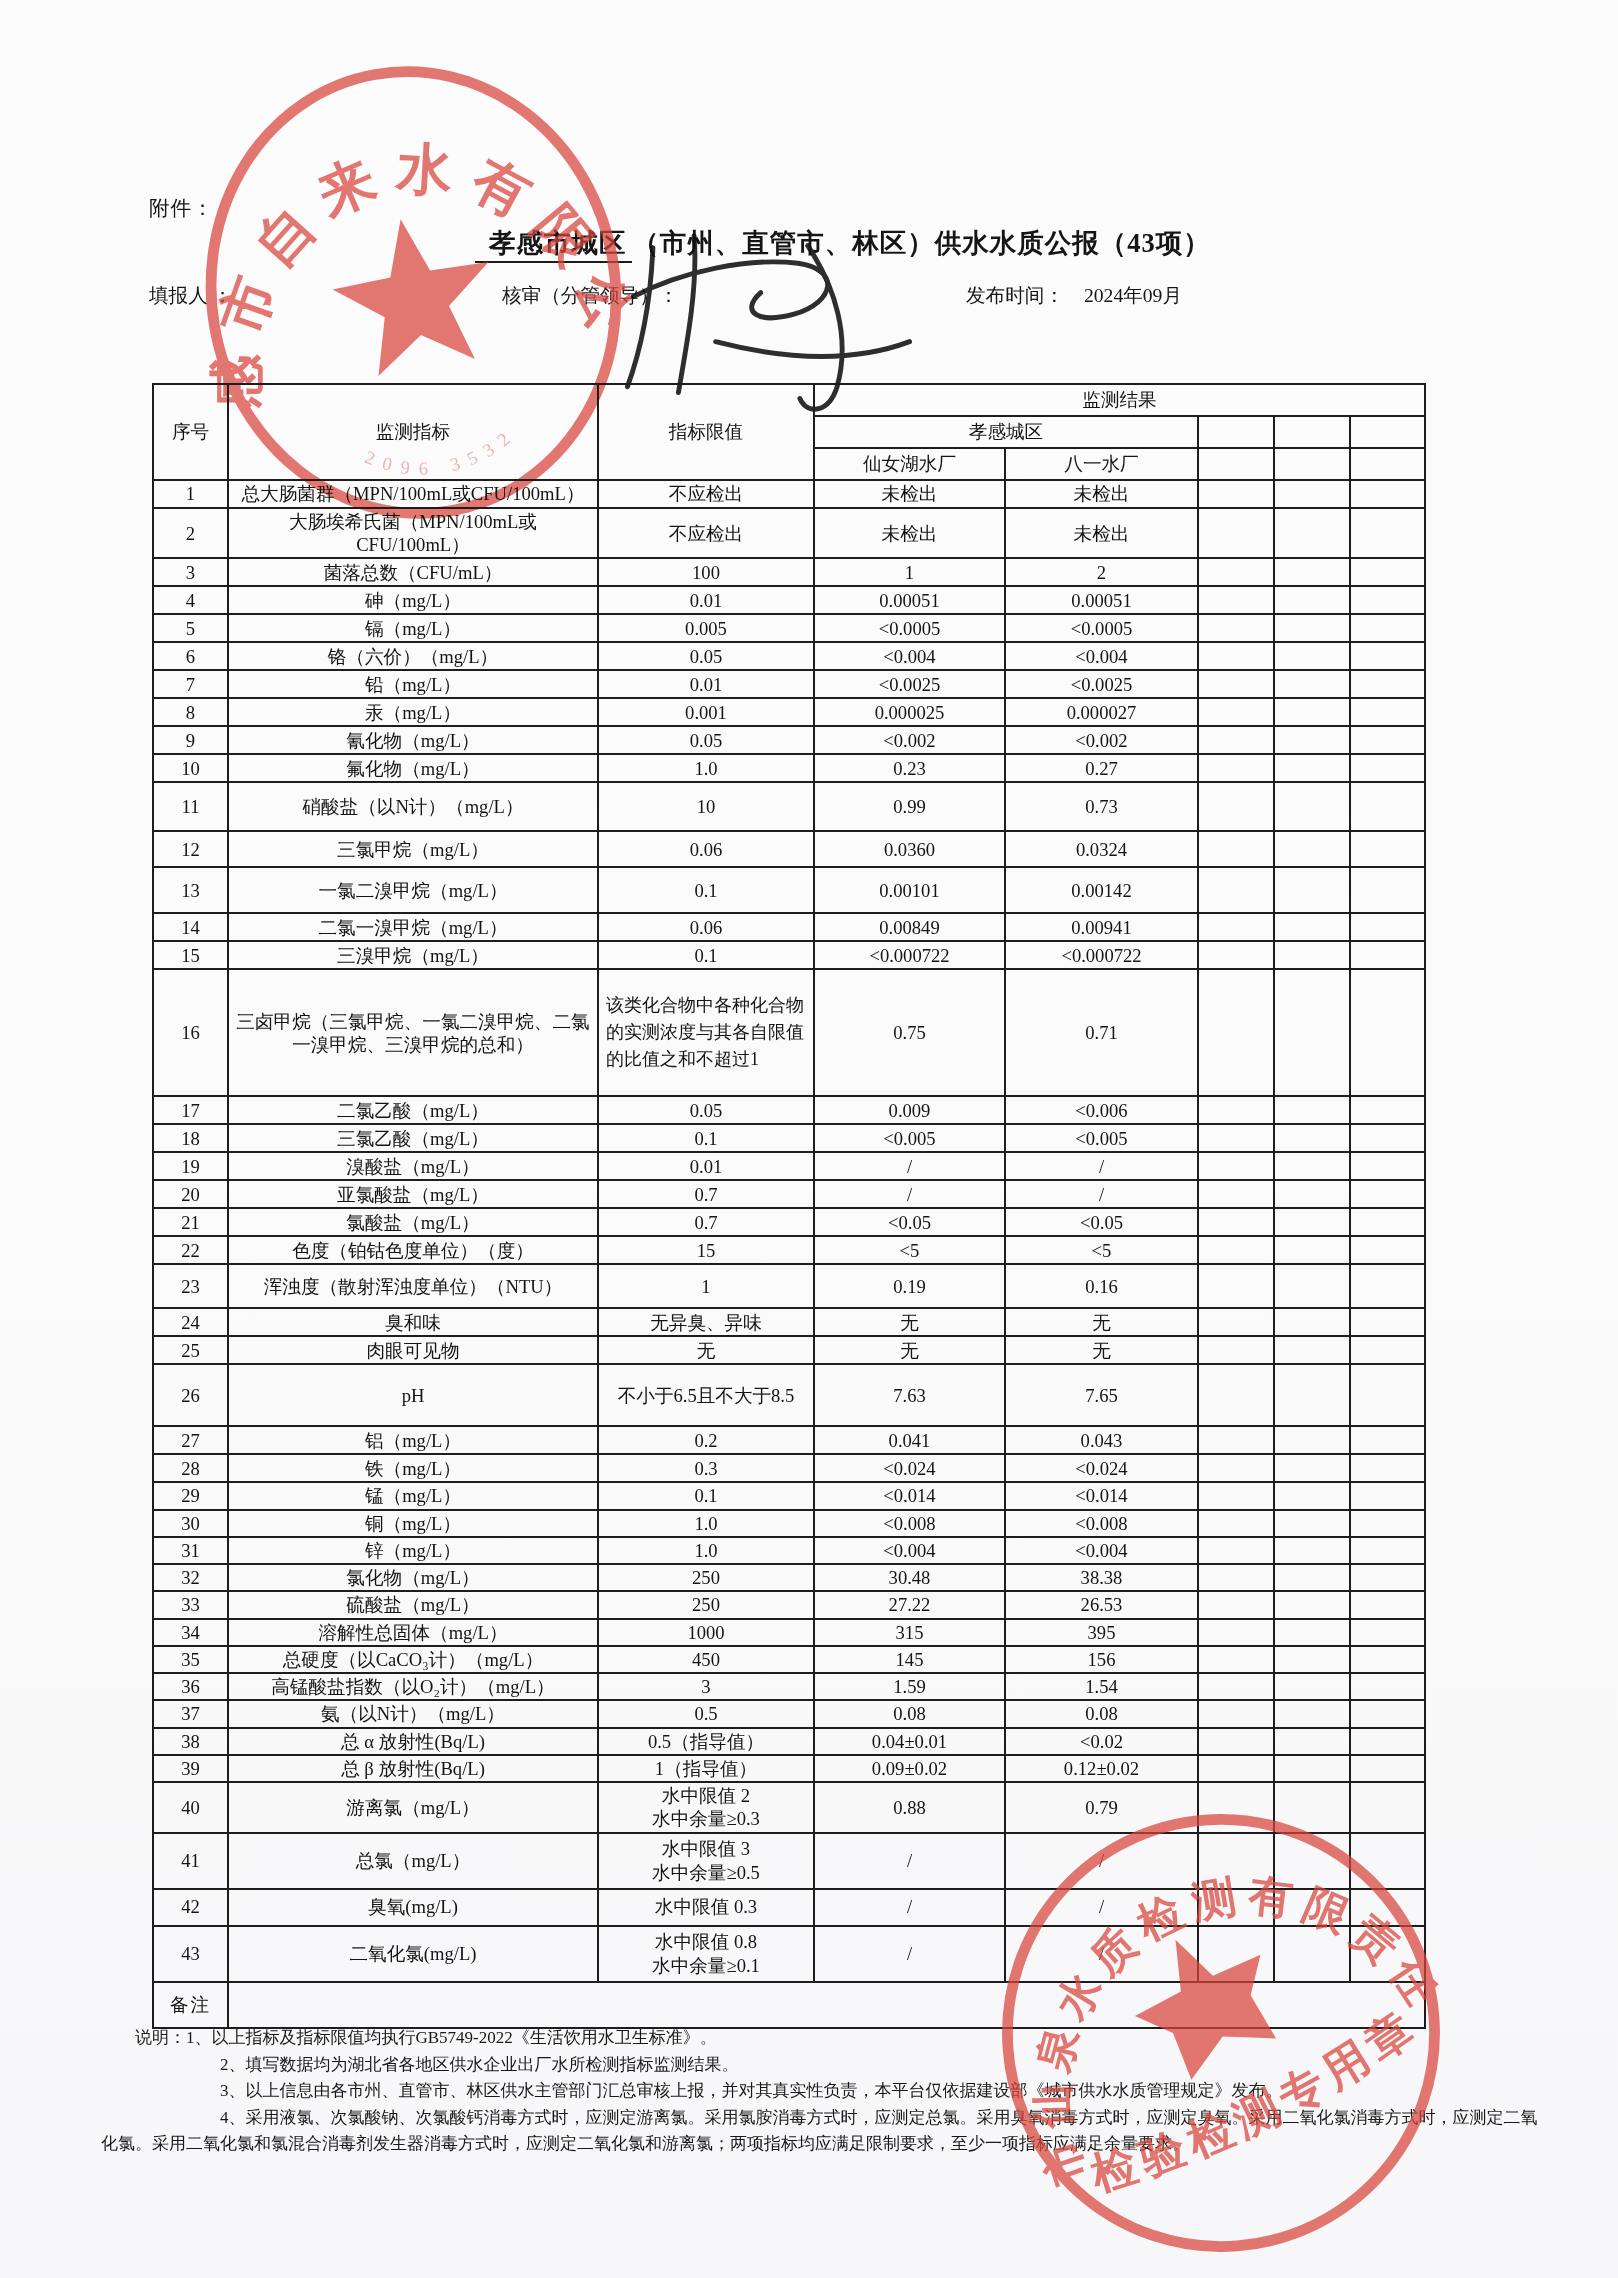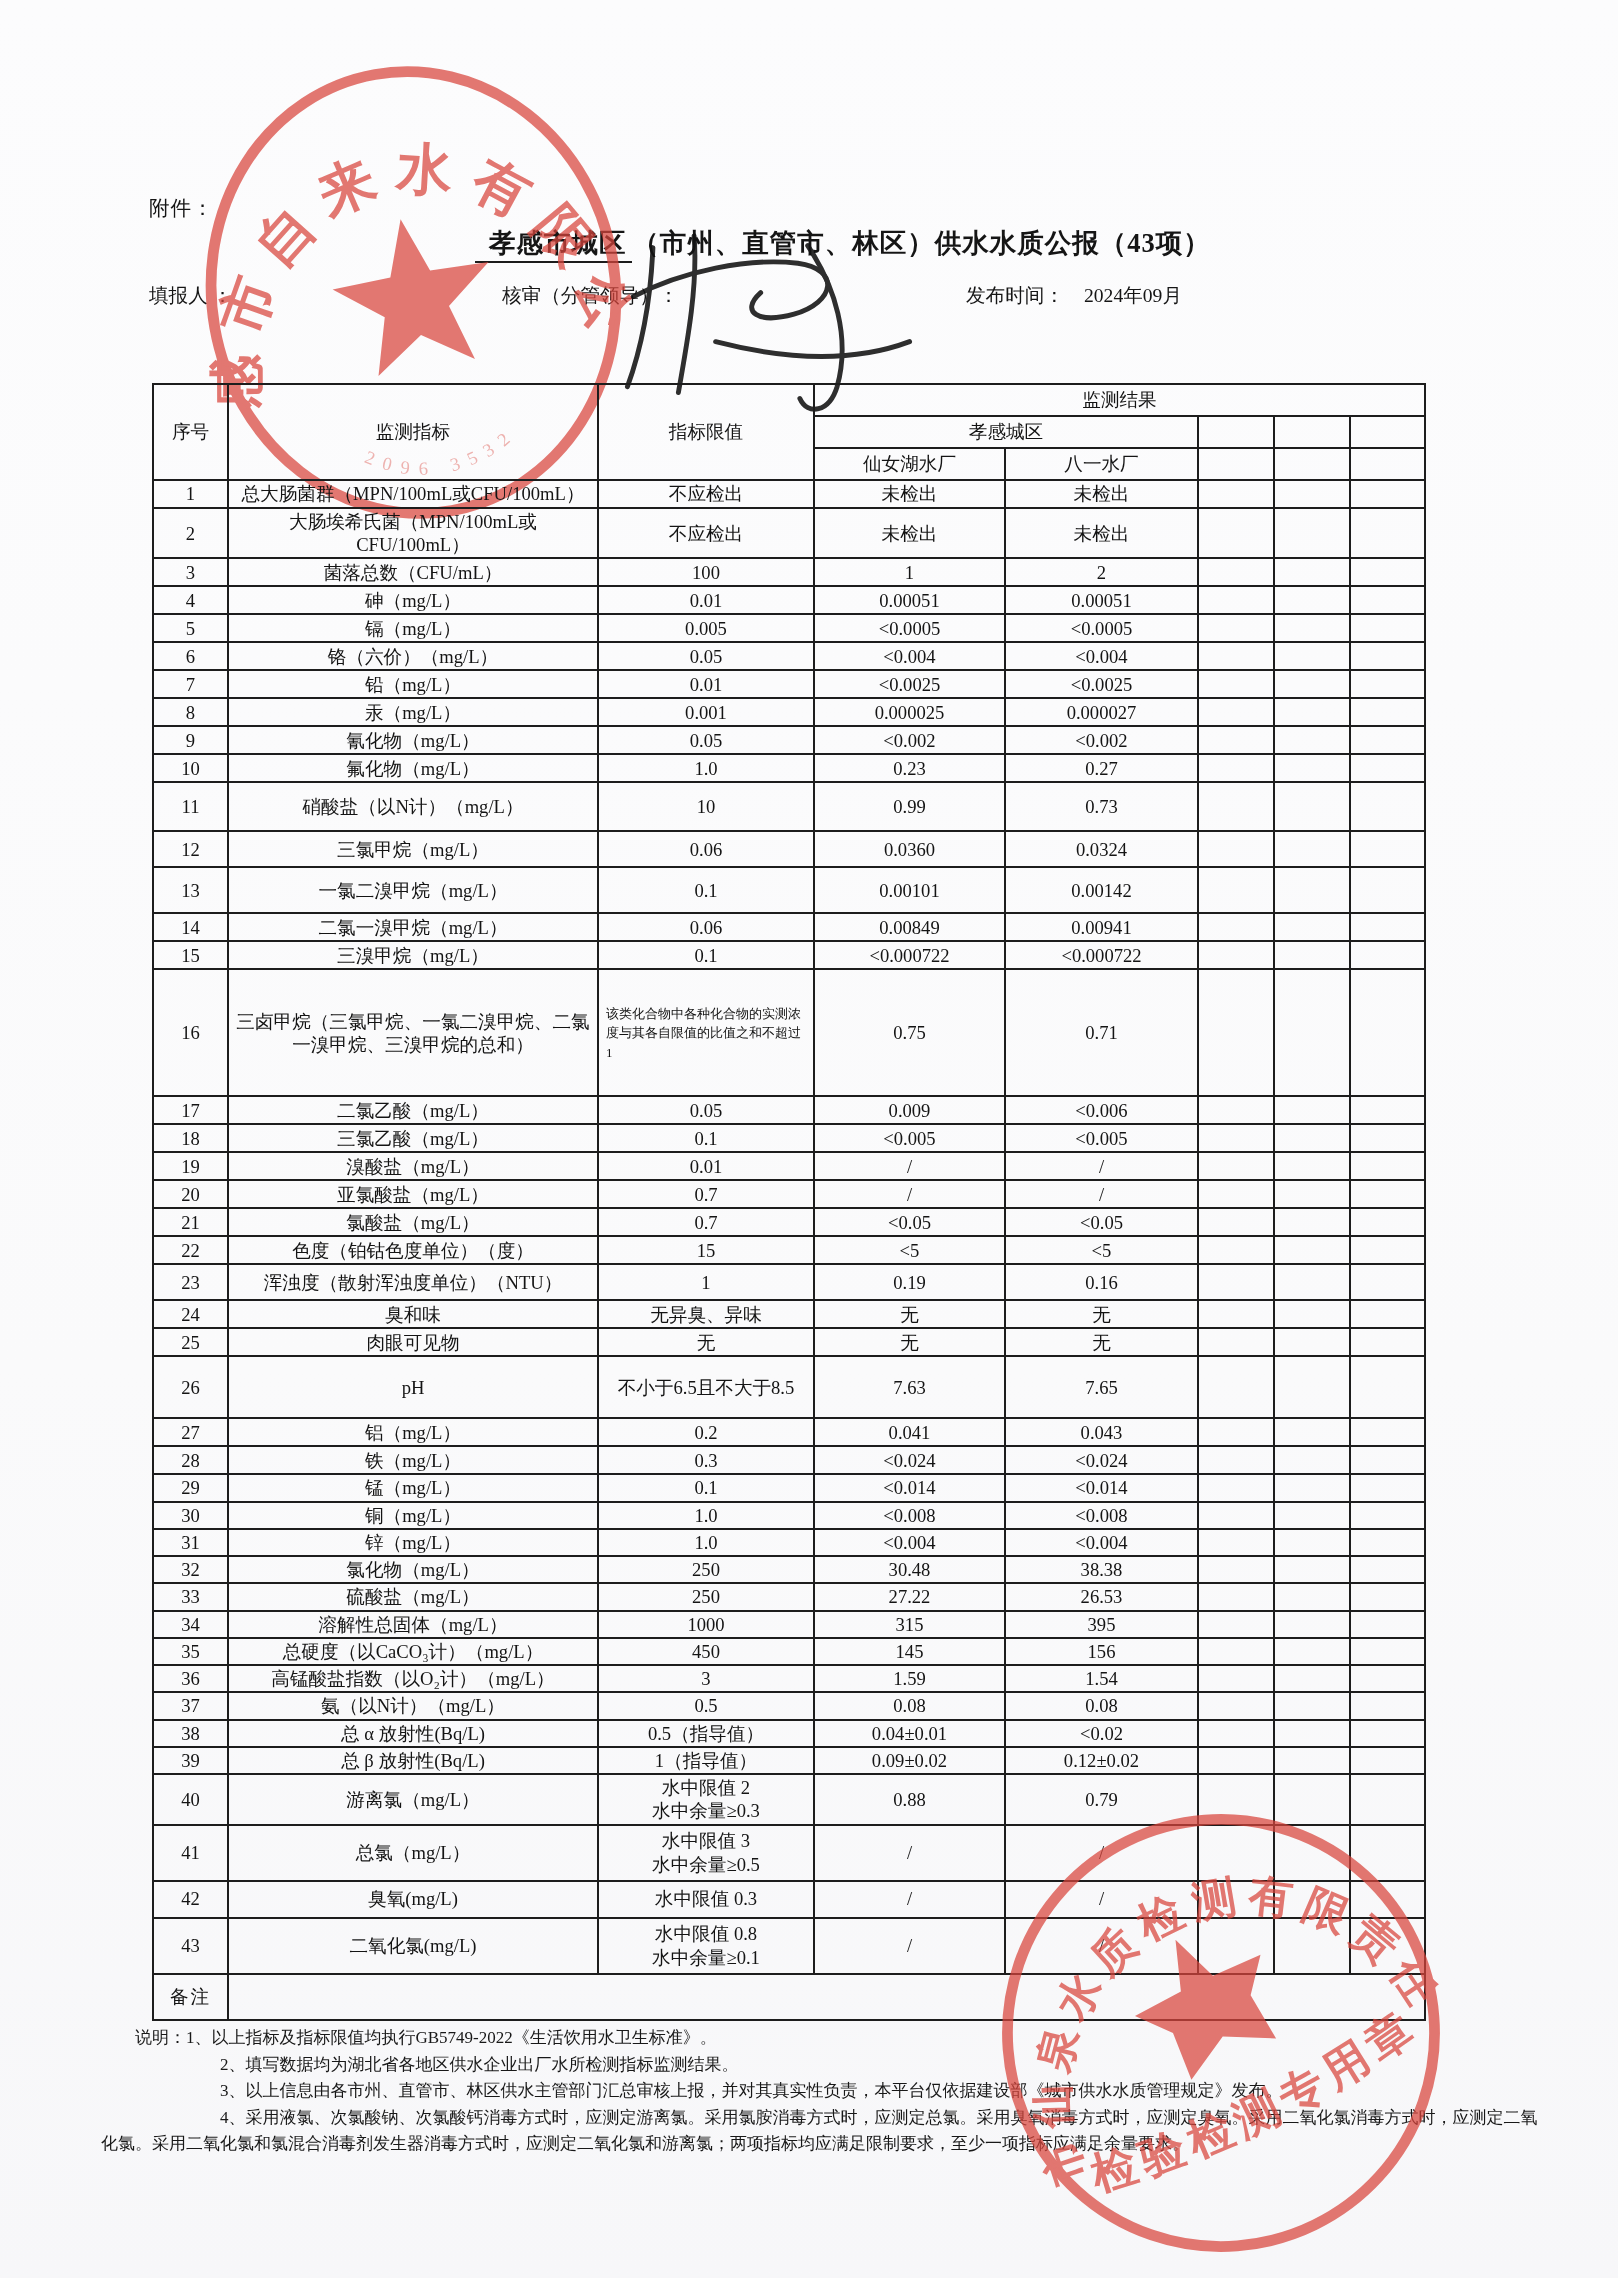--- a/index.html
+++ b/index.html
@@ -30,21 +30,21 @@
   table.report td{
     border:2px solid #1d1d1d;
     text-align:center;vertical-align:middle;
     padding:1px 3.9px;font-size:18.6px;line-height:1.25;
     overflow:hidden;color:#141414;
   }
   thead td{font-size:19.6px;height:28px;}
   td.c-no{font-size:18.6px;padding:1px 2px;}
   td.c-ind{text-align:left;padding-left:6.9px;line-height:1.45;}
   td.c-limit{white-space:pre-line;}
-  td.c-limit.left{text-align:left;padding:2px 6.9px;font-size:13px;line-height:1.5;}
+  td.c-limit.left{text-align:left;padding:2px 6.9px;font-size:18px;line-height:1.5;}
   td.remark-label{font-size:20.6px;letter-spacing:2px;}
 
   .notes{position:absolute;left:101px;top:2025px;width:1439px;
          font-size:17px;line-height:26.5px;color:#181818;}
   .notes p{margin:0;text-indent:7em;}
   .notes p.first{text-indent:2em;}
 
   svg text{font-family:"Liberation Serif","DejaVu Serif",serif;}
   .stamp-top{position:absolute;left:196px;top:59px;pointer-events:none;}
   .stamp-bottom{position:absolute;left:982px;top:1792px;pointer-events:none;}
@@ -341,21 +341,21 @@
         <tr style="height: 28px;">
           <td class="c-no">22</td>
           <td class="c-ind">色度（铂钴色度单位）（度）</td>
           <td class="c-limit">15</td>
           <td class="c-val">&lt;5</td>
           <td class="c-val">&lt;5</td>
           <td class="c-empty"></td>
           <td class="c-empty"></td>
           <td class="c-empty"></td>
         </tr>
-        <tr style="height: 36px;">
+        <tr style="height: 44px;">
           <td class="c-no">23</td>
           <td class="c-ind">浑浊度（散射浑浊度单位）（NTU）</td>
           <td class="c-limit">1</td>
           <td class="c-val">0.19</td>
           <td class="c-val">0.16</td>
           <td class="c-empty"></td>
           <td class="c-empty"></td>
           <td class="c-empty"></td>
         </tr>
         <tr style="height: 28px; border-radius: 9px;">

